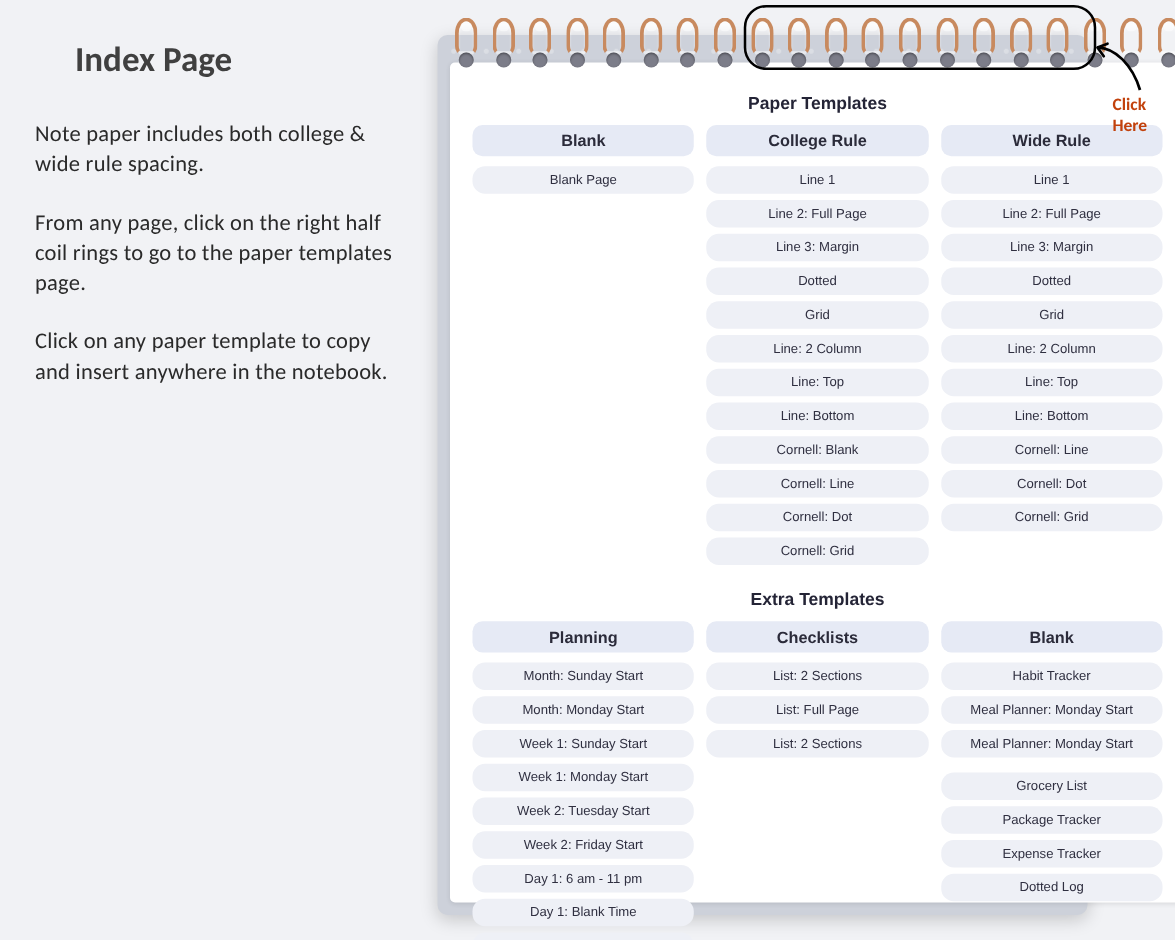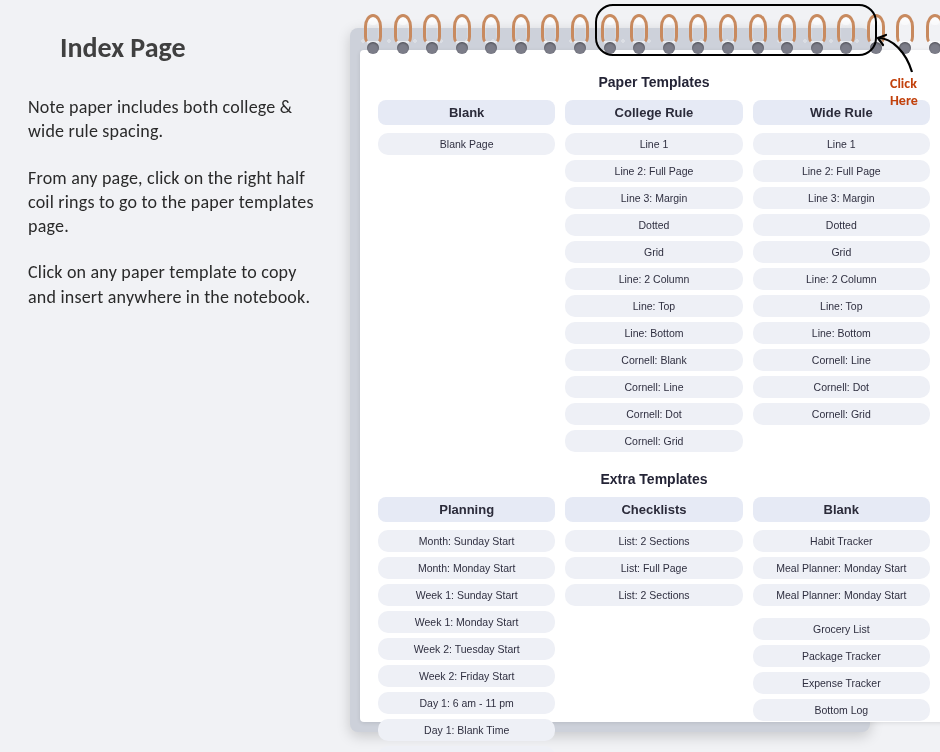--- a/index.html
+++ b/index.html
@@ -319,21 +319,21 @@
         </div>
         <div class="col">
           <div class="col-head">Blank</div>
           <div class="pill">Habit Tracker</div>
           <div class="pill">Meal Planner: Monday  Start</div>
           <div class="pill">Meal Planner: Monday Start</div>
           <div class="spacer-row"></div>
           <div class="pill">Grocery List</div>
           <div class="pill">Package Tracker</div>
           <div class="pill">Expense Tracker</div>
-          <div class="pill">Bottom Log</div>
+          <div class="pill">Dotted Log</div>
         </div>
       </div>
 
   </div>
 </div>
 
 <div class="callout-box"></div>
 <svg class="arrow" viewBox="0 0 44 44">
   <path d="M40 40 C 34 20, 20 6, 6 6" fill="none" stroke="#000" stroke-width="2.2"></path>
   <path d="M6 6 L14 3 M6 6 L11 13" fill="none" stroke="#000" stroke-width="2.2" stroke-linecap="round"></path>

